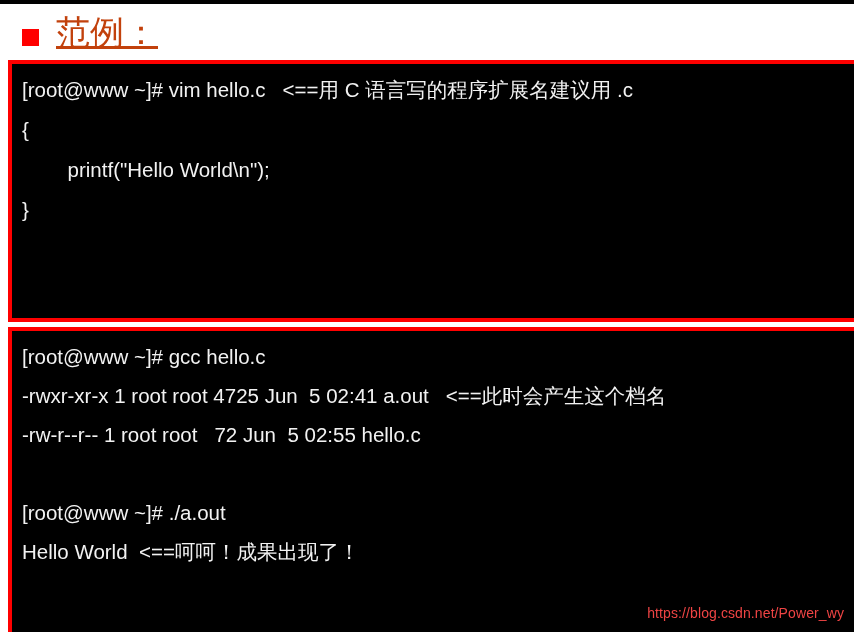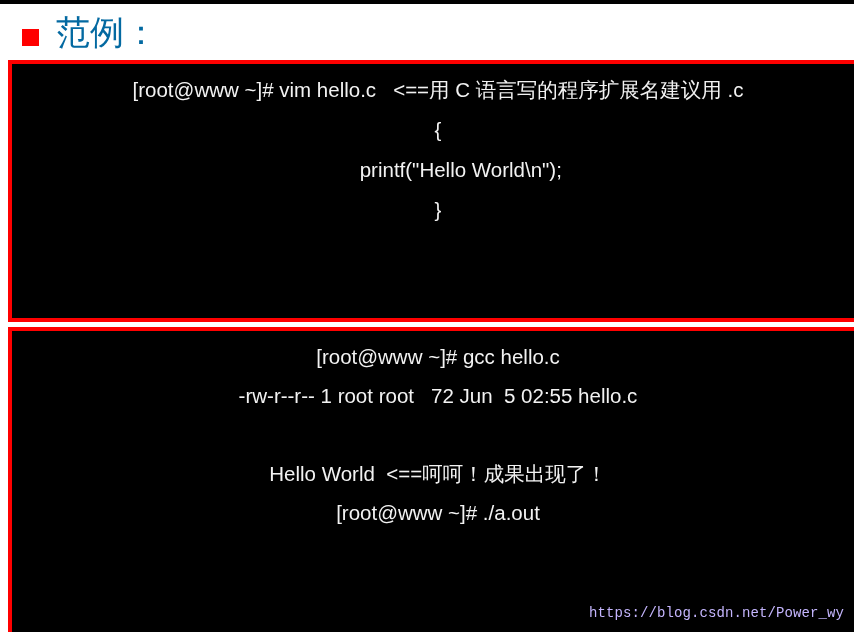--- a/index.html
+++ b/index.html
@@ -41,22 +41,23 @@
     background: #ff0000;
     display: inline-block;
     margin-right: 17px;
     margin-top: 10px;
     flex: 0 0 auto;
   }
   .heading-text {
     font-family: "DejaVu Serif", "Liberation Serif", serif;
     font-size: 34px;
     line-height: 1;
-    color: #0369a1;
+    color: #c2410c;
     white-space: pre;
+    text-decoration: underline;
   }
 
   
   .term-block {
     position: absolute;
     left: 8px;
     right: 0;
     background: #000000;
     border: 4px solid #ff0000;
     border-right: none;
@@ -71,21 +72,20 @@
     top: 327px;
     height: 312px;
     border-bottom-width: 4px;
   }
 
   .term-inner {
     padding: 6px 0 5px 10px;
     position: relative;
     height: 100%;
     box-sizing: border-box;
-    text-align: center;
   }
 
   .term-line {
     color: #f2f2f2;
     font-family: "Liberation Sans", "DejaVu Sans", sans-serif;
     font-size: 20.5px;
     line-height: 40px;
     height: 40px;
     white-space: pre;
     letter-spacing: 0px;
@@ -96,23 +96,23 @@
   }
   .term-line.blank {
     color: transparent;
   }
 
   
   .watermark {
     position: absolute;
     right: 10px;
     bottom: 14px;
-    color: #c4b5fd;
+    color: #ef4444;
     font-size: 14px;
-    font-family: Liberation Mono, monospace;
+    font-family: Liberation Sans, sans-serif;
     white-space: pre;
     letter-spacing: 0.1px;
   }
 </style>
 </head>
 <body>
 
 <div class="top-strip"></div>
 
 <div class="heading">
@@ -125,19 +125,20 @@
     <div class="term-line">[root@www ~]# vim hello.c   &lt;==用 C 语言写的程序扩展名建议用 .c</div>
     <div class="term-line">{</div>
     <div class="term-line">        printf("Hello World\n");</div>
     <div class="term-line">}</div>
   </div>
 </div>
 
 <div class="term-block block-two">
   <div class="term-inner">
     <div class="term-line">[root@www ~]# gcc hello.c</div>
+    <div class="term-line">-rwxr-xr-x 1 root root 4725 Jun  5 02:41 a.out   &lt;==此时会产生这个档名</div>
     <div class="term-line">-rw-r--r-- 1 root root   72 Jun  5 02:55 hello.c</div>
     <div class="term-line blank"></div>
+    <div class="term-line">[root@www ~]# ./a.out</div>
     <div class="term-line">Hello World  &lt;==呵呵！成果出现了！</div>
-    <div class="term-line">[root@www ~]# ./a.out</div>
     <div class="watermark">https://blog.csdn.net/Power_wy</div>
   </div>
 </div>
 
 </body></html>

